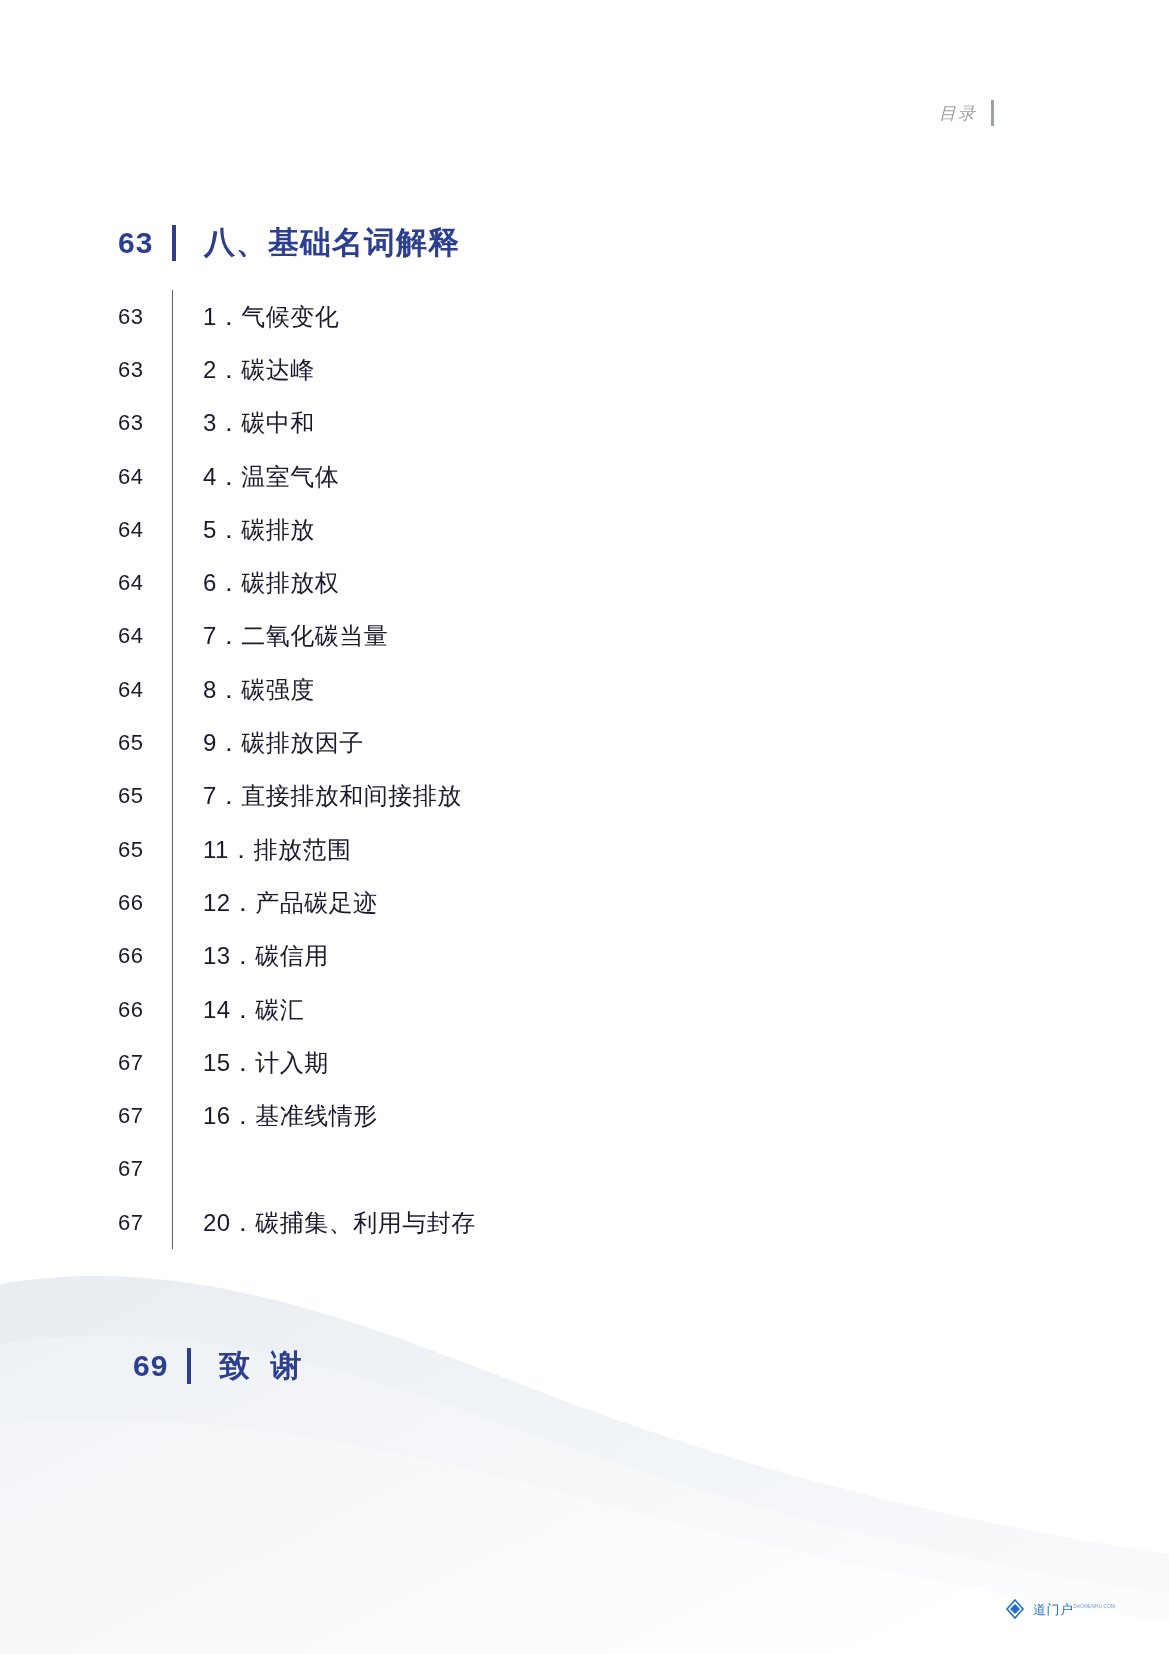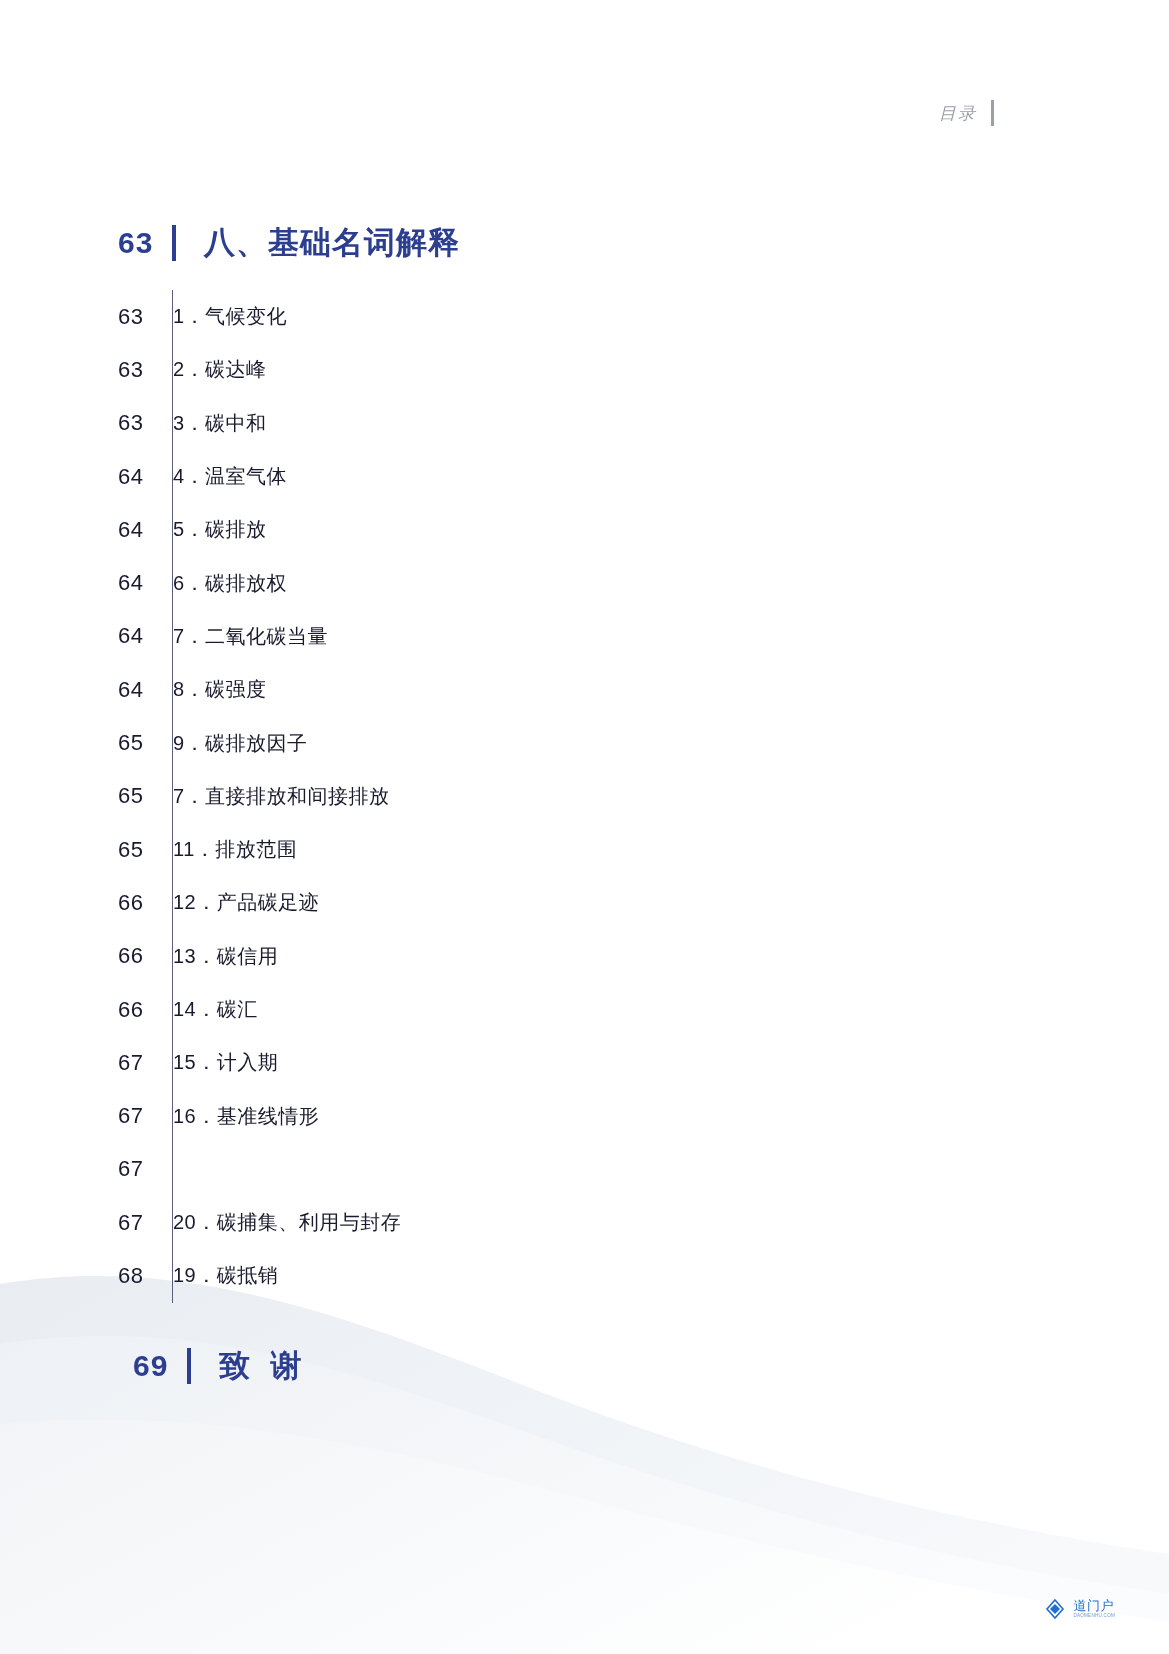--- a/index.html
+++ b/index.html
@@ -102,22 +102,23 @@
     text-align: left;
     letter-spacing: 0.5px;
   }
   .toc-row .divider {
     width: 1px;
     align-self: stretch;
     background: #5a5f7a;
     margin: 0 0 0 12px;
   }
   .toc-row .label {
-    font-size: 20px;
+    font-size: 24px;
     color: #1a1a2e;
+    margin-left: 30px;
     letter-spacing: 0.5px;
     white-space: nowrap;
   }
 
   
   .section-head.final {
     top: 1345px;
     margin-left: 15px;
   }
   .section-head.final .title {
@@ -134,21 +135,21 @@
     gap: 7px;
     z-index: 3;
   }
   .footer-mark .logo-glyph {
     width: 22px;
     height: 22px;
     position: relative;
   }
   .footer-mark .wm-text {
     display: flex;
-    flex-direction: column;
+    flex-direction: row;
     line-height: 1;
   }
   .footer-mark .wm-main {
     font-size: 13px;
     color: #1f6fd0;
     letter-spacing: 0.5px;
   }
   .footer-mark .wm-sub {
     font-size: 4.5px;
     color: #6b9ad6;
@@ -275,25 +276,20 @@
     </div>
     <div class="toc-row">
       <span class="pg">67</span>
       <span class="divider"></span>
     </div>
     <div class="toc-row">
       <span class="pg">67</span>
       <span class="divider"></span>
       <span class="label">20．碳捕集、利用与封存</span>
     </div>
-    <div class="toc-row">
-      <span class="pg">68</span>
-      <span class="divider"></span>
-      <span class="label">19．碳抵销</span>
-    </div>
   </div>
 
   <div class="section-head final">
     <div class="pg">69</div>
     <div class="bar"></div>
     <div class="title">致 谢</div>
   </div>
 
   <div class="footer-mark">
     <span class="logo-glyph">

